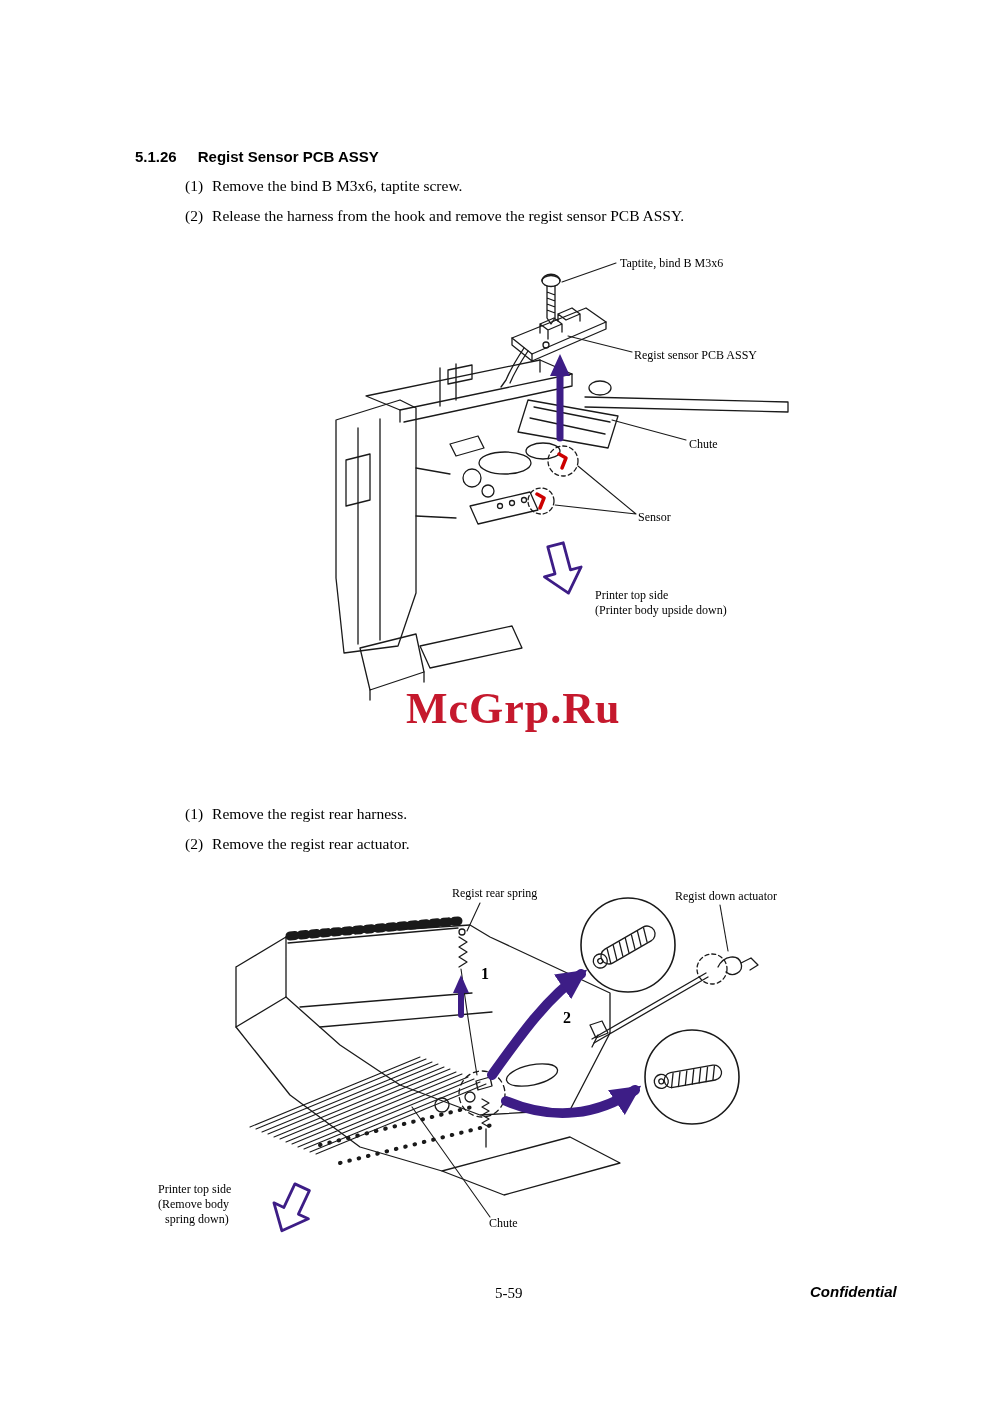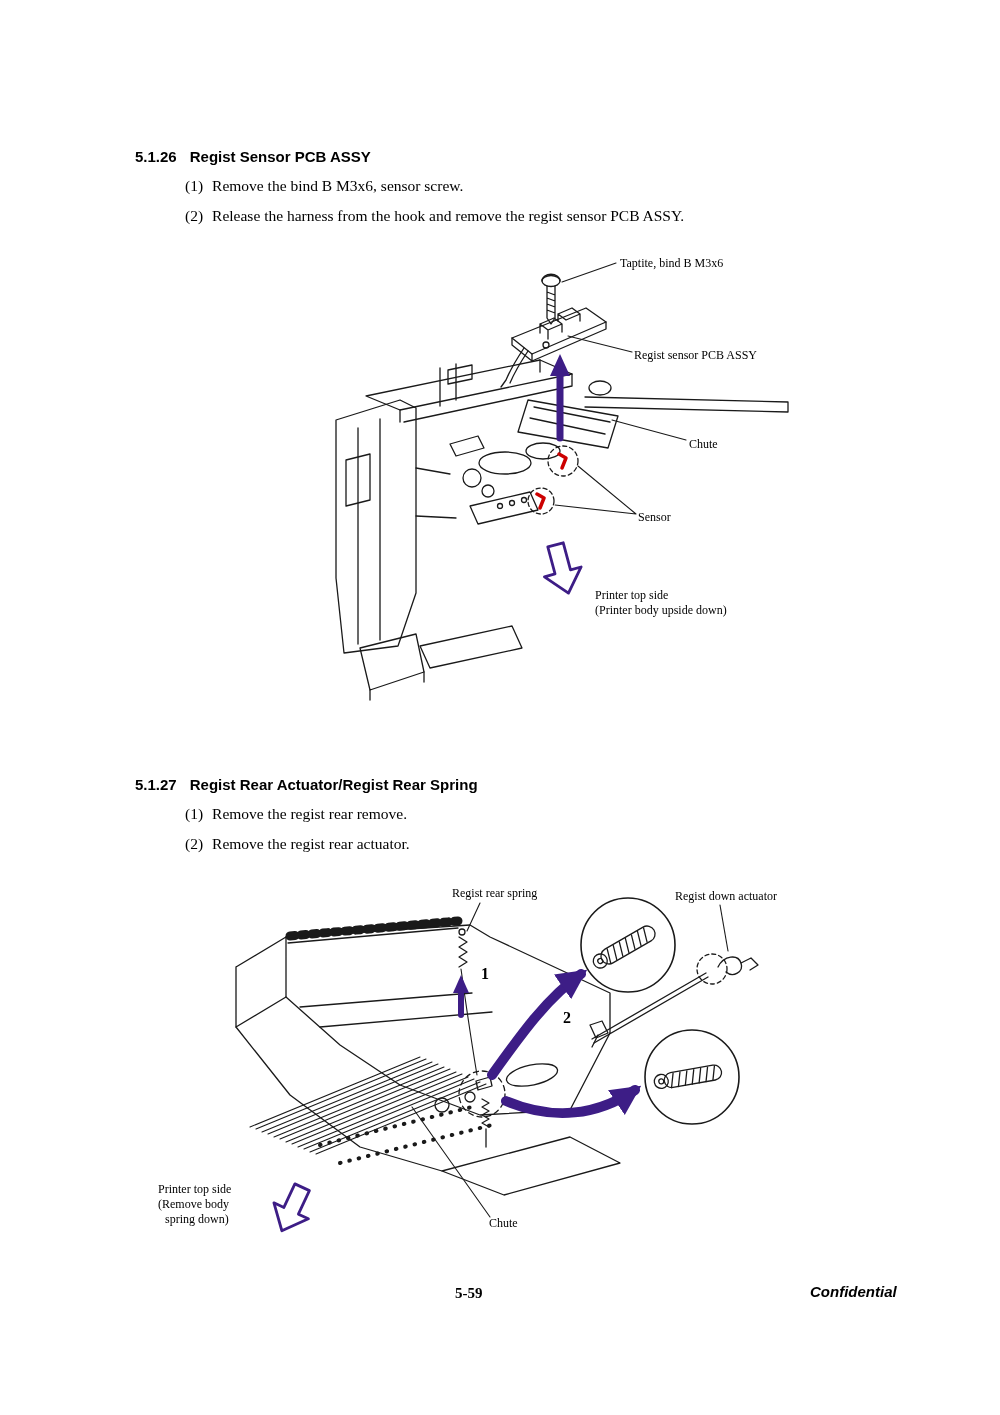--- a/index.html
+++ b/index.html
@@ -1,21 +1,21 @@
 <!DOCTYPE html>
 <html style="--arrow-purple: #3d1d86; --hook-red: #cc0000; --watermark-red: #c5192d;"><head>
 <meta charset="utf-8">
 <style>
   :root { --arrow-purple:#3d1d86; --hook-red:#cc0000; --watermark-red:#c5192d; }
   * { margin:0; padding:0; box-sizing:border-box; }
   html,body { width:1000px; height:1415px; }
   body { background:#ffffff; font-family:"Liberation Serif", serif; color:#000; overflow:hidden; }
   .page { position:relative; width:1000px; height:1415px; background:#fff; }
   .abs { position:absolute; }
-  .heading { font-family:"Liberation Sans", sans-serif; font-weight:700; font-size:15px; display:flex; gap:13px; white-space:nowrap; }
+  .heading { font-family:"Liberation Sans", sans-serif; font-weight:700; font-size:15px; display:flex; gap:21px; white-space:nowrap; }
   .step { font-size:15.5px; display:flex; gap:9px; white-space:nowrap; }
   .fig-label { font-size:12px; white-space:nowrap; line-height:1.25; }
   .fig-num { font-size:16px; font-weight:700; }
   .watermark { font-size:44px; font-weight:700; color:var(--watermark-red); letter-spacing:1px; white-space:nowrap; }
   .footer-page { font-size:15px; }
   .footer-conf { font-family:"Liberation Sans", sans-serif; font-weight:700; font-style:italic; font-size:15px; }
   svg { overflow:visible; }
   svg .purple-stroke { stroke:var(--arrow-purple); }
   svg .purple-fill { fill:var(--arrow-purple); }
   svg .red-stroke { stroke:var(--hook-red); }
@@ -24,21 +24,21 @@
 <body>
 
 <div class="page">
 
   <div class="heading abs" style="left:135px; top:148px;">
     <span>5.1.26</span>
     <span>Regist Sensor PCB ASSY</span>
   </div>
   <div class="step abs" style="left:185px; top:177px;">
     <span>(1)</span>
-    <span>Remove the bind B M3x6, sensor screw.</span>
+    <span>Remove the bind B M3x6, taptite screw.</span>
   </div>
   <div class="step abs" style="left:185px; top:207px;">
     <span>(2)</span>
     <span>Release the harness from the hook and remove the regist sensor PCB ASSY.</span>
   </div>
 
   <svg class="abs" style="left:300px; top:248px;" width="500" height="440" viewBox="0 0 500 440" fill="none" stroke="#1a1a1a" stroke-width="1.3" stroke-linejoin="round" stroke-linecap="round">
 
     <g>
       <path d="M66,148 L240,112 L272,126 L100,162 Z"></path>
@@ -111,28 +111,25 @@
 
   <div class="fig-label abs" style="left:620px; top:256px;">Taptite, bind B M3x6</div>
   <div class="fig-label abs" style="left:634px; top:348px;">Regist sensor PCB ASSY</div>
   <div class="fig-label abs" style="left:689px; top:437px;">Chute</div>
   <div class="fig-label abs" style="left:638px; top:510px;">Sensor</div>
   <div class="fig-label abs" style="left:595px; top:588px;">
     <div>Printer top side</div>
     <div>(Printer body upside down)</div>
   </div>
 
-
-  <div class="heading abs" style="left:135px; top:776px;">
-    <span>5.1.27</span>
-    <span>Regist Rear Actuator/Regist Rear Spring</span>
-  </div>
+  <div class="watermark abs" style="left:406px; top:683px;">McGrp.Ru</div>
+
   <div class="step abs" style="left:185px; top:805px;">
     <span>(1)</span>
-    <span>Remove the regist rear remove.</span>
+    <span>Remove the regist rear harness.</span>
   </div>
   <div class="step abs" style="left:185px; top:835px;">
     <span>(2)</span>
     <span>Remove the regist rear actuator.</span>
   </div>
 
   <svg class="abs" style="left:140px; top:875px;" width="720" height="395" viewBox="0 0 720 395" fill="none" stroke="#1a1a1a" stroke-width="1.3" stroke-linejoin="round" stroke-linecap="round">
     <defs>
       <marker id="pa2" viewBox="0 0 10 10" refX="7.5" refY="5" markerWidth="3" markerHeight="3" orient="auto">
         <path class="purple-fill" d="M0,0 L10,5 L0,10 Z" stroke="none"></path>
@@ -228,16 +225,16 @@
   <div class="fig-label abs" style="left:675px; top:889px;">Regist down actuator</div>
   <div class="fig-num abs" style="left:481px; top:965px;">1</div>
   <div class="fig-num abs" style="left:563px; top:1009px;">2</div>
   <div class="fig-label abs" style="left:489px; top:1216px;">Chute</div>
   <div class="fig-label abs" style="left:158px; top:1182px;">
     <div>Printer top side</div>
     <div>(Remove body</div>
     <div style="padding-left:7px;">spring down)</div>
   </div>
 
-  <div class="footer-page abs" style="left:455px; top:1285px;font-weight:bold;">5-59</div>
+  <div class="footer-page abs" style="left:495px; top:1285px;">5-59</div>
   <div class="footer-conf abs" style="left:810px; top:1283px;text-align:center;">Confidential</div>
 
 </div>
 
 </body></html>

